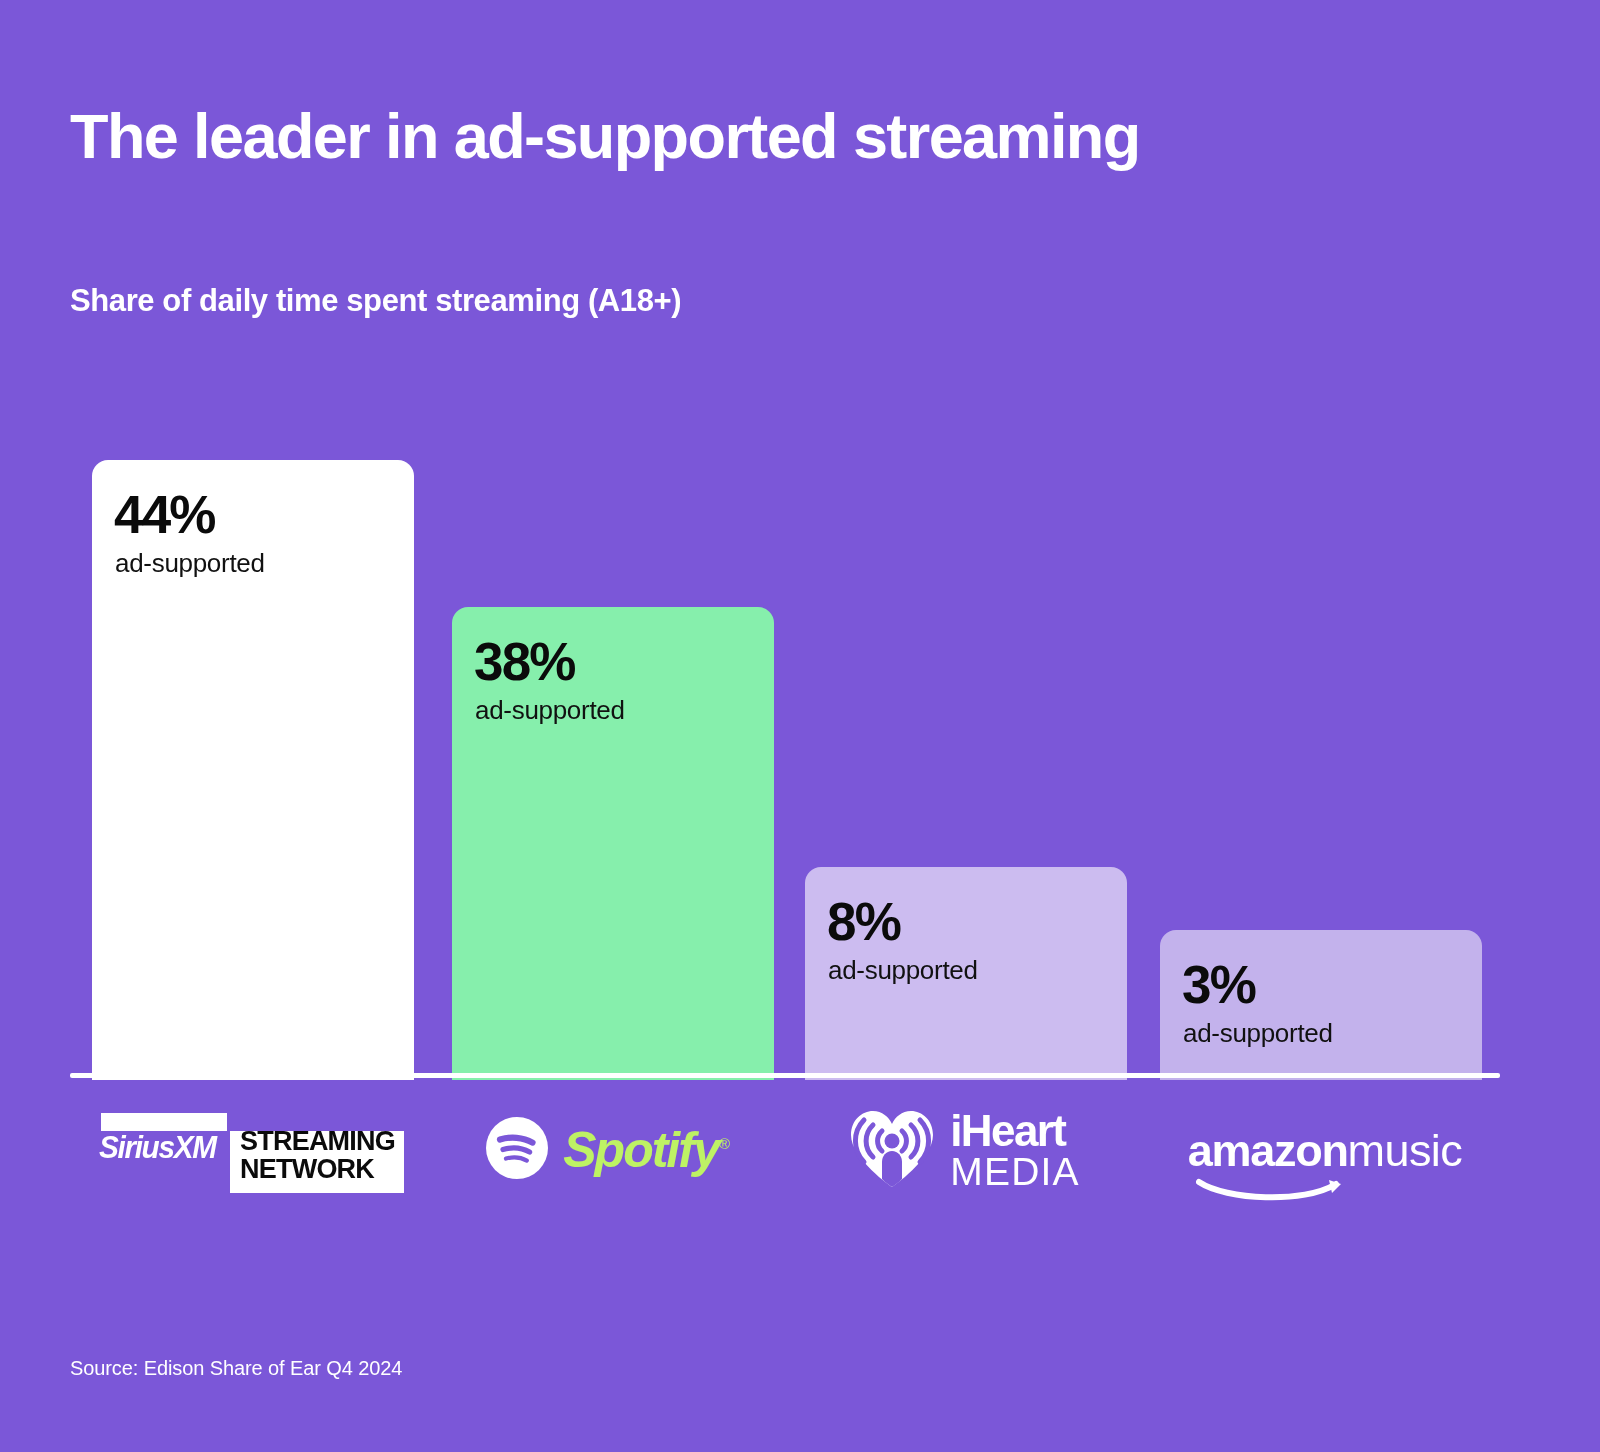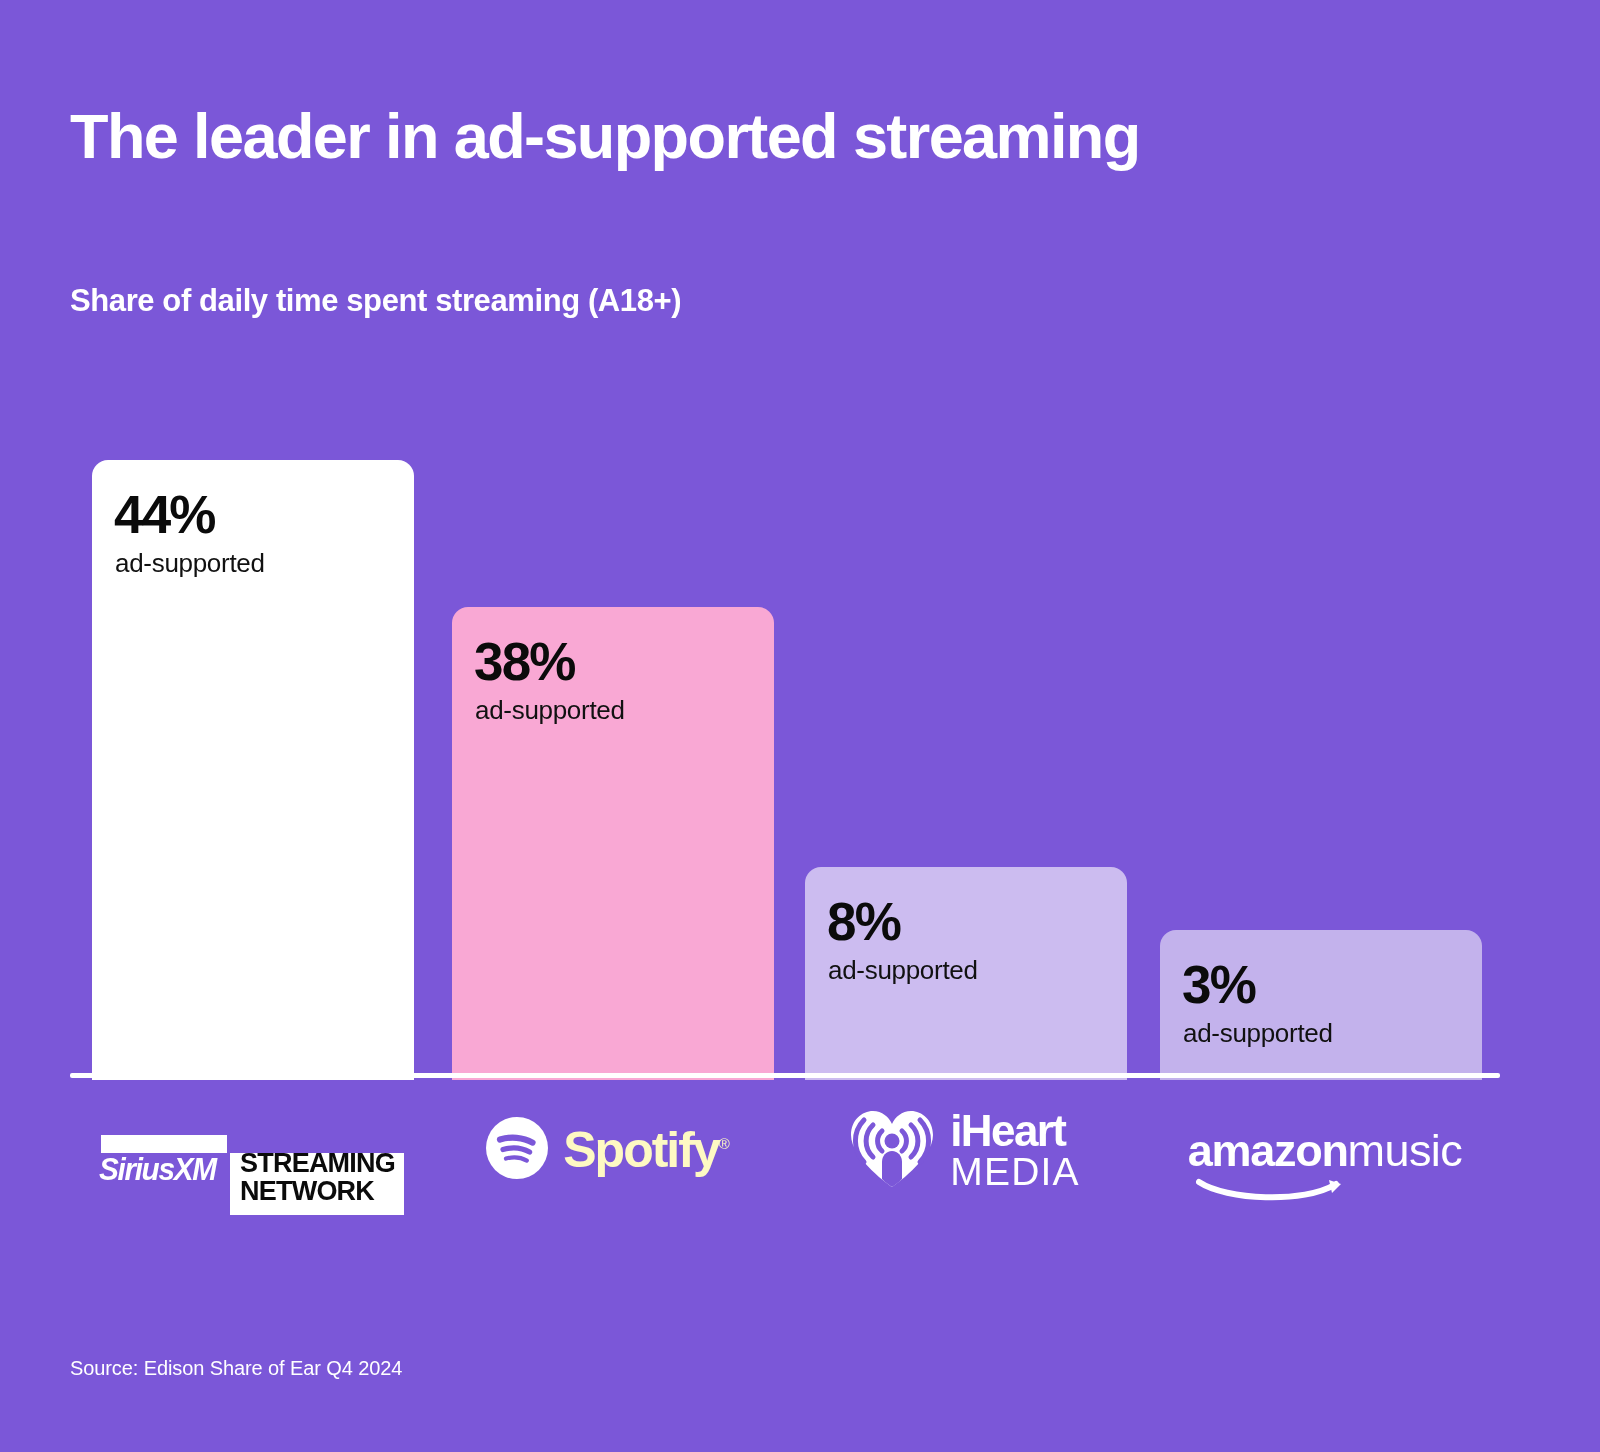--- a/index.html
+++ b/index.html
@@ -160,26 +160,27 @@
     white-space: nowrap;
   }
 
   
   .spotify {
     display: flex;
     align-items: center;
     gap: 14px;
   }
   .spotify-word {
-    color: #fef9c3;
+    color: #bef264;
     font-size: 50px;
     font-weight: 700;
     letter-spacing: -2px;
     line-height: 1;
     position: relative;
+    font-style: italic;
   }
   .spotify-word .reg {
     font-size: 15px;
     vertical-align: super;
     font-weight: 500;
     letter-spacing: 0;
   }
 
   
   .iheart {
@@ -245,41 +246,41 @@
   <h1 class="headline">The leader in ad-supported streaming</h1>
   <div class="subhead">Share of daily time spent streaming (A18+)</div>
 
   <div class="plot">
 
     <div class="bar" style="left:22px; width:322px; height:620px; background:#FFFFFF;">
       <span class="val">44%</span>
       <span class="sub">ad-supported</span>
     </div>
 
-    <div class="bar" style="left:382px; width:322px; height:473px; background:#f9a8d4;">
+    <div class="bar" style="left:382px; width:322px; height:473px; background:#86efac;">
       <span class="val">38%</span>
       <span class="sub">ad-supported</span>
     </div>
 
     <div class="bar" style="left:735px; width:322px; height:213px; background:#CCBCF0;">
       <span class="val">8%</span>
       <span class="sub">ad-supported</span>
     </div>
 
     <div class="bar" style="left:1090px; width:322px; height:150px; background:#C3B2EC;">
       <span class="val">3%</span>
       <span class="sub">ad-supported</span>
     </div>
   </div>
 
   <div class="baseline"></div>
 
   <div class="logorow">
 
-    <div class="logoslot" style="left:0px; width:360px;align-items:flex-end;">
+    <div class="logoslot" style="left:0px; width:360px;">
       <div class="sxm">
         <div class="sxm-left">
           <div class="sxm-topbar"></div>
           <div class="sxm-word">SiriusXM</div>
         </div>
         <div class="sxm-right">
           <span>STREAMING</span>
           <span>NETWORK</span>
         </div>
       </div>

